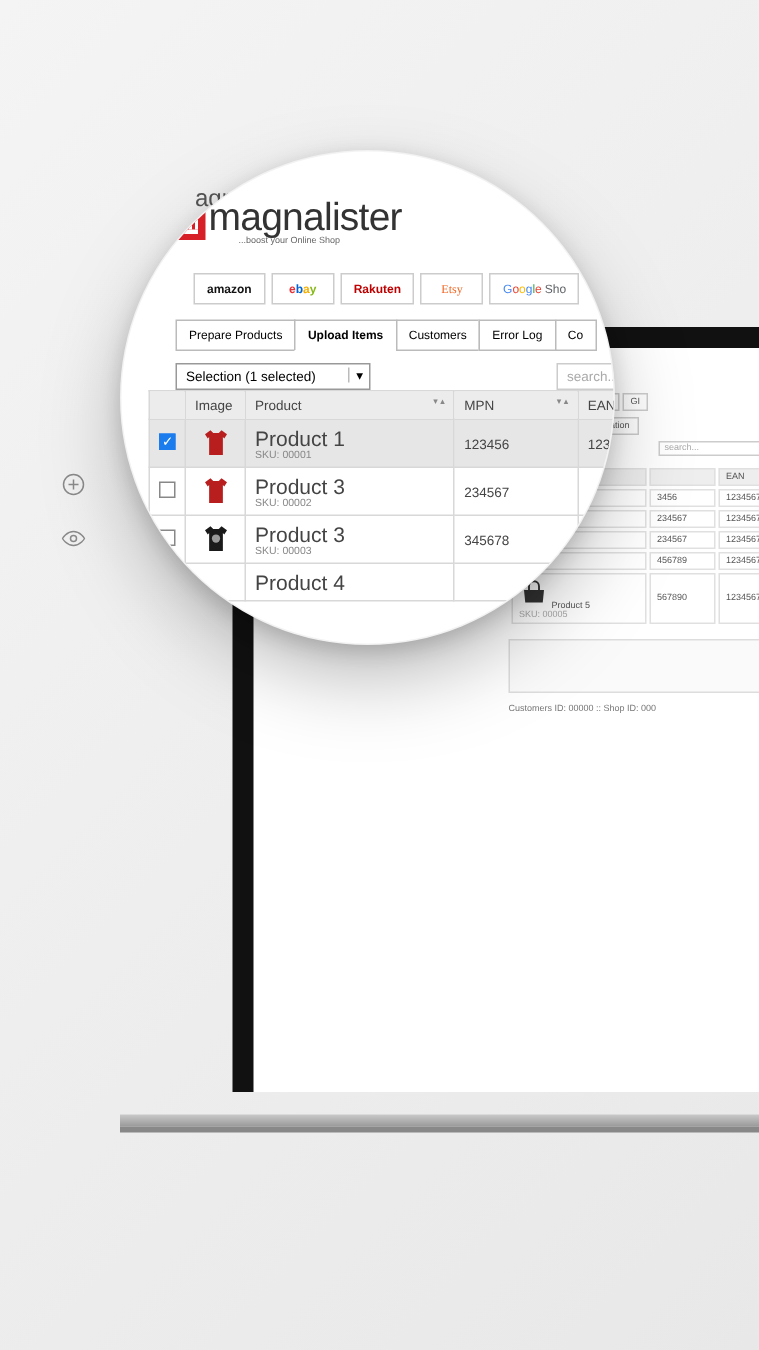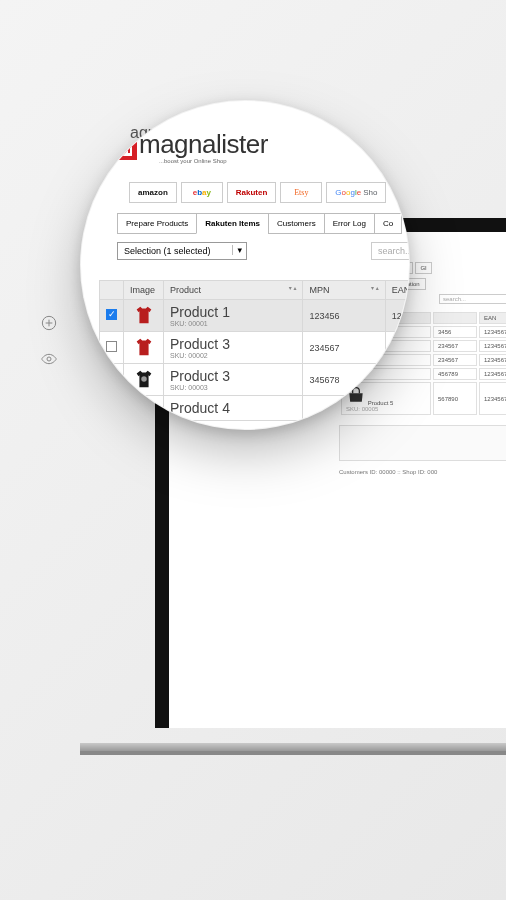--- a/index.html
+++ b/index.html
@@ -155,21 +155,21 @@
   background: #fff; position: relative; min-width: 130px;
 }
 .select::after {
   content: "▾"; position: absolute; right: 4px; top: 2px; font-size: 9px;
   border-left: 1px solid #bbb; padding-left: 4px;
 }
 .search-input {
   border: 1px solid #ccc; padding: 3px 6px; font-size: 9px; color: #aaa; width: 60px;
 }
 
-.table { width: 100%; border-collapse: collapse; margin-top: 20px; font-size: 9px; }
+.table { width: 100%; border-collapse: collapse; margin-top: 0; font-size: 9px; }
 .table th, .table td {
   border: 1px solid #d8d8d8; padding: 4px 6px; text-align: left; color: #444;
 }
 .table th { background: #ececec; font-weight: normal; position: relative; }
 .sort { float: right; font-size: 6px; line-height: 1; color: #888; }
 .table tr.sel td { background: #e6e6e6; }
 .table td.img { text-align: center; width: 36px; padding: 2px; }
 .chk { width: 11px; height: 11px; border: 1px solid #888; display: inline-block; background: #fff; }
 .chk.on { background: #1b7ced; border-color: #1b7ced; position: relative; }
 .chk.on::after { content: "✓"; color: #fff; position: absolute; left: 1px; top: -1px; font-size: 9px; }
@@ -291,21 +291,21 @@
           <span class="g3">o</span>
           <span class="g4">g</span>
           <span class="g5">l</span>
           <span class="g6">e</span>
           <span class="sh">Sho</span>
         </div>
     </div>
 
     <div class="tab-row">
       <div class="tb">Prepare Products</div>
-      <div class="tb active">Rakuten Items</div>
+      <div class="tb active">Upload Items</div>
       <div class="tb">Customers</div>
       <div class="tb">Error Log</div>
       <div class="tb">Co</div>
     </div>
 
     <div class="control-row">
       <div class="select">Selection (1 selected)</div>
       <div class="search-input" placeholder="search...">search...</div>
     </div>
 

